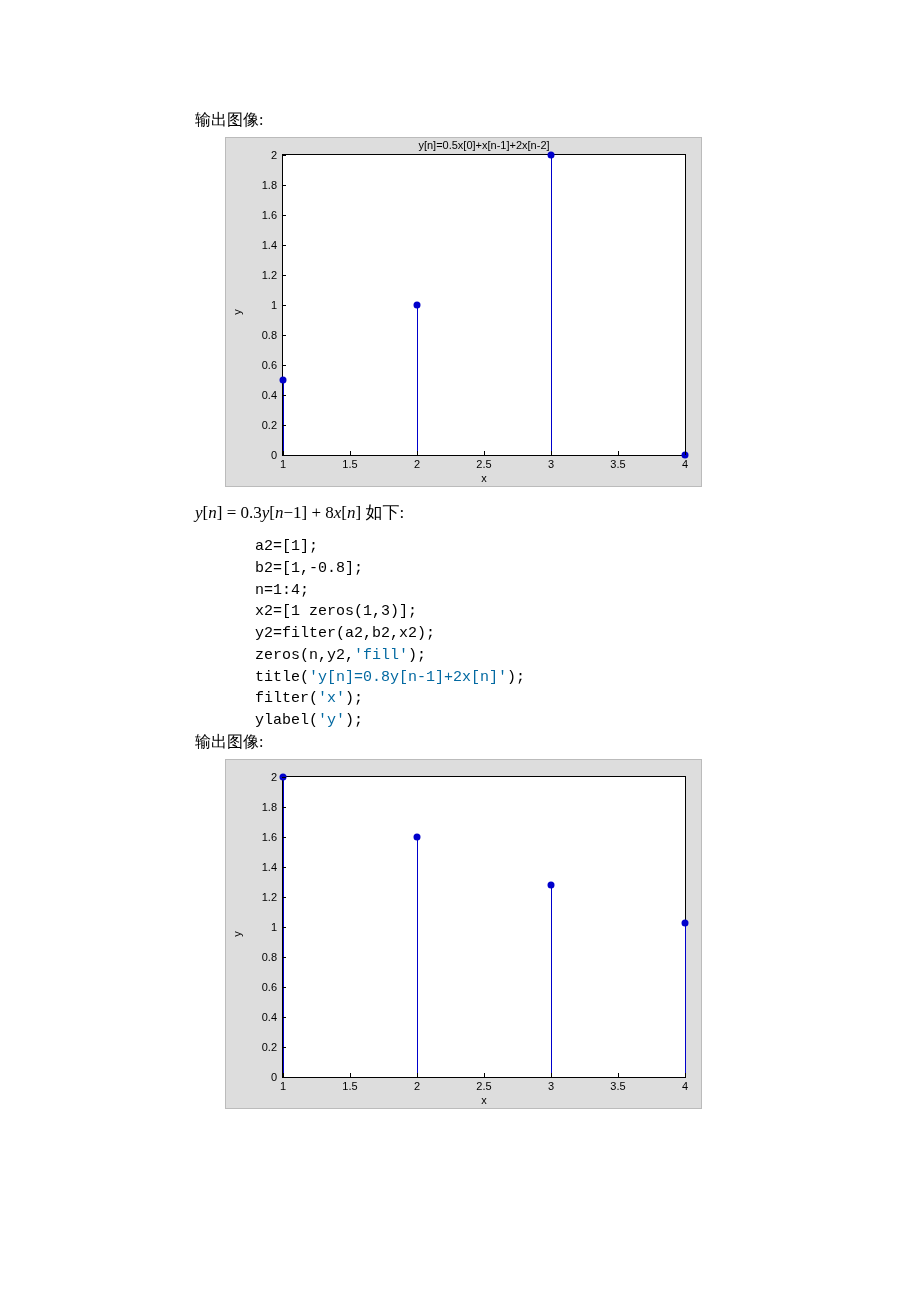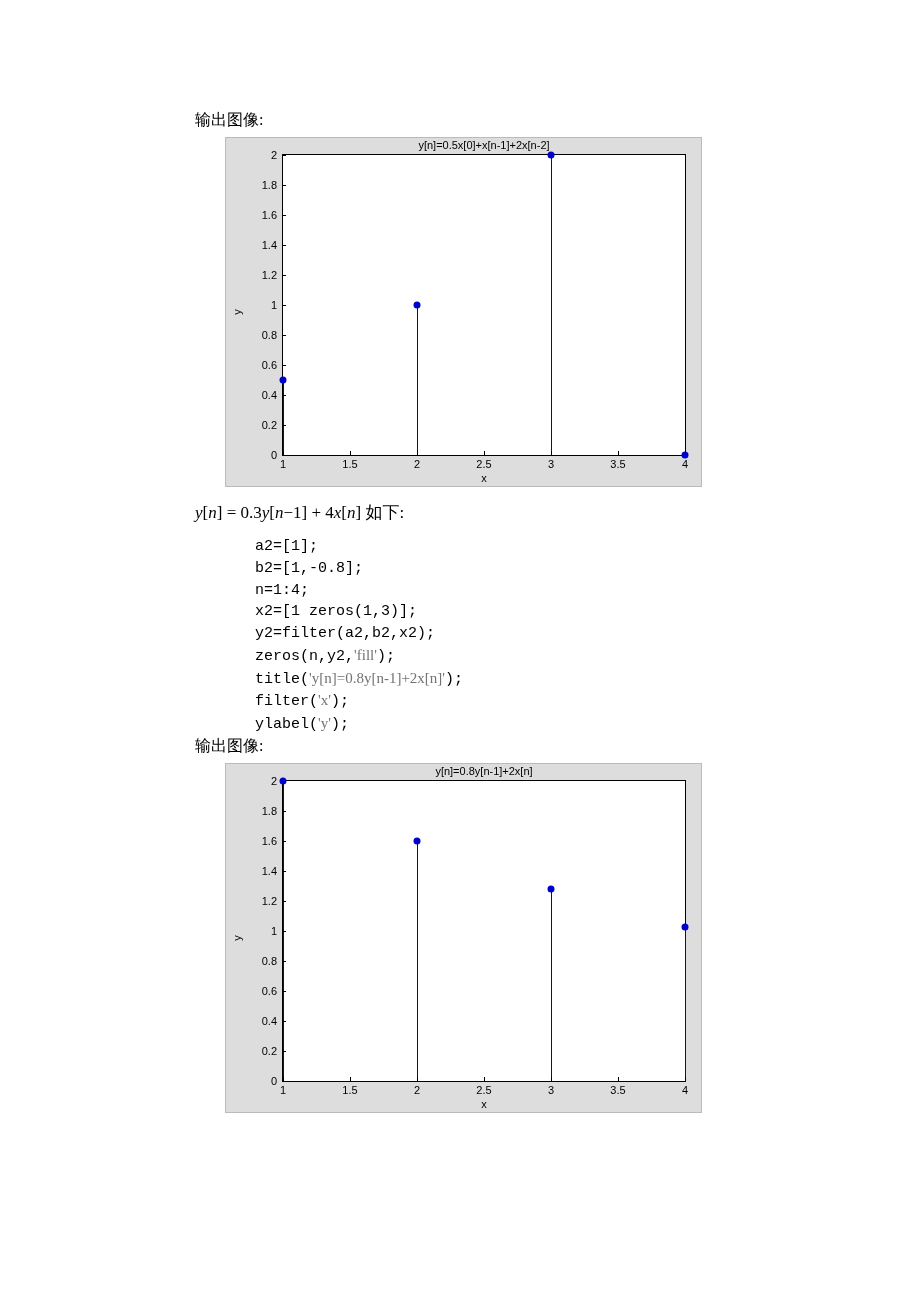--- a/index.html
+++ b/index.html
@@ -27,21 +27,21 @@
     margin: 14px 0 12px 0;
   }
   .equation .upright { font-style: normal; }
   .codeblk {
     font-family: "Courier New", monospace;
     font-size: 15px;
     white-space: pre;
     line-height: 1.45;
     margin: 0 0 0 60px;
   }
-  .code-str { color: #737373; font-family: Liberation Serif, serif; }
+  .code-str { color: #0369a1; }
   .chart-outer {
     width: 477px;
     height: 350px;
     background: #ddd;
     position: relative;
     margin: 0 0 12px 30px;
     border: 1px solid #bbb;
     box-sizing: border-box;
   }
   .plot-area {
@@ -163,37 +163,36 @@
         <div class="xtick" style="left: 325px;">3</div>
         <div class="tick-mark" style="left: 325px; top: 313px; width: 1px; height: 4px;"></div>
         <div class="xtick" style="left: 392px;">3.5</div>
         <div class="tick-mark" style="left: 392px; top: 313px; width: 1px; height: 4px;"></div>
         <div class="xtick" style="left: 459px;">4</div>
         <div class="tick-mark" style="left: 459px; top: 313px; width: 1px; height: 4px;"></div>
       </div>
   </div>
 
   <div class="equation">
-    <span>y</span><span class="upright">[</span><span>n</span><span class="upright">] = 0.3</span><span>y</span><span class="upright">[</span><span>n</span><span class="upright">−1] + 4</span><span>x</span><span class="upright">[</span><span>n</span><span class="upright">]</span> <span class="upright" style="font-family:Liberation Serif, serif;">如下:</span>
+    <span>y</span><span class="upright">[</span><span>n</span><span class="upright">] = 0.3</span><span>y</span><span class="upright">[</span><span>n</span><span class="upright">−1] + 8</span><span>x</span><span class="upright">[</span><span>n</span><span class="upright">]</span> <span class="upright" style="font-family:Liberation Serif, serif;">如下:</span>
   </div>
 
   <div class="codeblk"><span>a2=[1];</span>
 <span>b2=[1,-0.8];</span>
 <span>n=1:4;</span>
 <span>x2=[1 zeros(1,3)];</span>
 <span>y2=filter(a2,b2,x2);</span>
 <span>zeros(n,y2,</span><span class="code-str">'fill'</span><span>);</span>
 <span>title(</span><span class="code-str">'y[n]=0.8y[n-1]+2x[n]'</span><span>);</span>
 <span>filter(</span><span class="code-str">'x'</span><span>);</span>
 <span>ylabel(</span><span class="code-str">'y'</span><span>);</span></div>
 
   <div class="caption">输出图像:</div>
 
   <div class="chart-outer">
-    <div class="chart-title">y[n]=0.8y[n-1]+2x[n]</div>
     <div class="ylabel">y</div>
     <div class="xlabel">x</div>
     <div class="plot-area" id="plot1">
         <div class="stem-line" style="left: 0px; height: 300px;"></div>
         <div class="stem-dot" style="left: 0px; top: 0px;"></div>
         <div class="stem-line" style="left: 134px; height: 240px;"></div>
         <div class="stem-dot" style="left: 134px; top: 60px;"></div>
         <div class="stem-line" style="left: 268px; height: 192px;"></div>
         <div class="stem-dot" style="left: 268px; top: 108px;"></div>
         <div class="stem-line" style="left: 402px; height: 153.6px;"></div>

